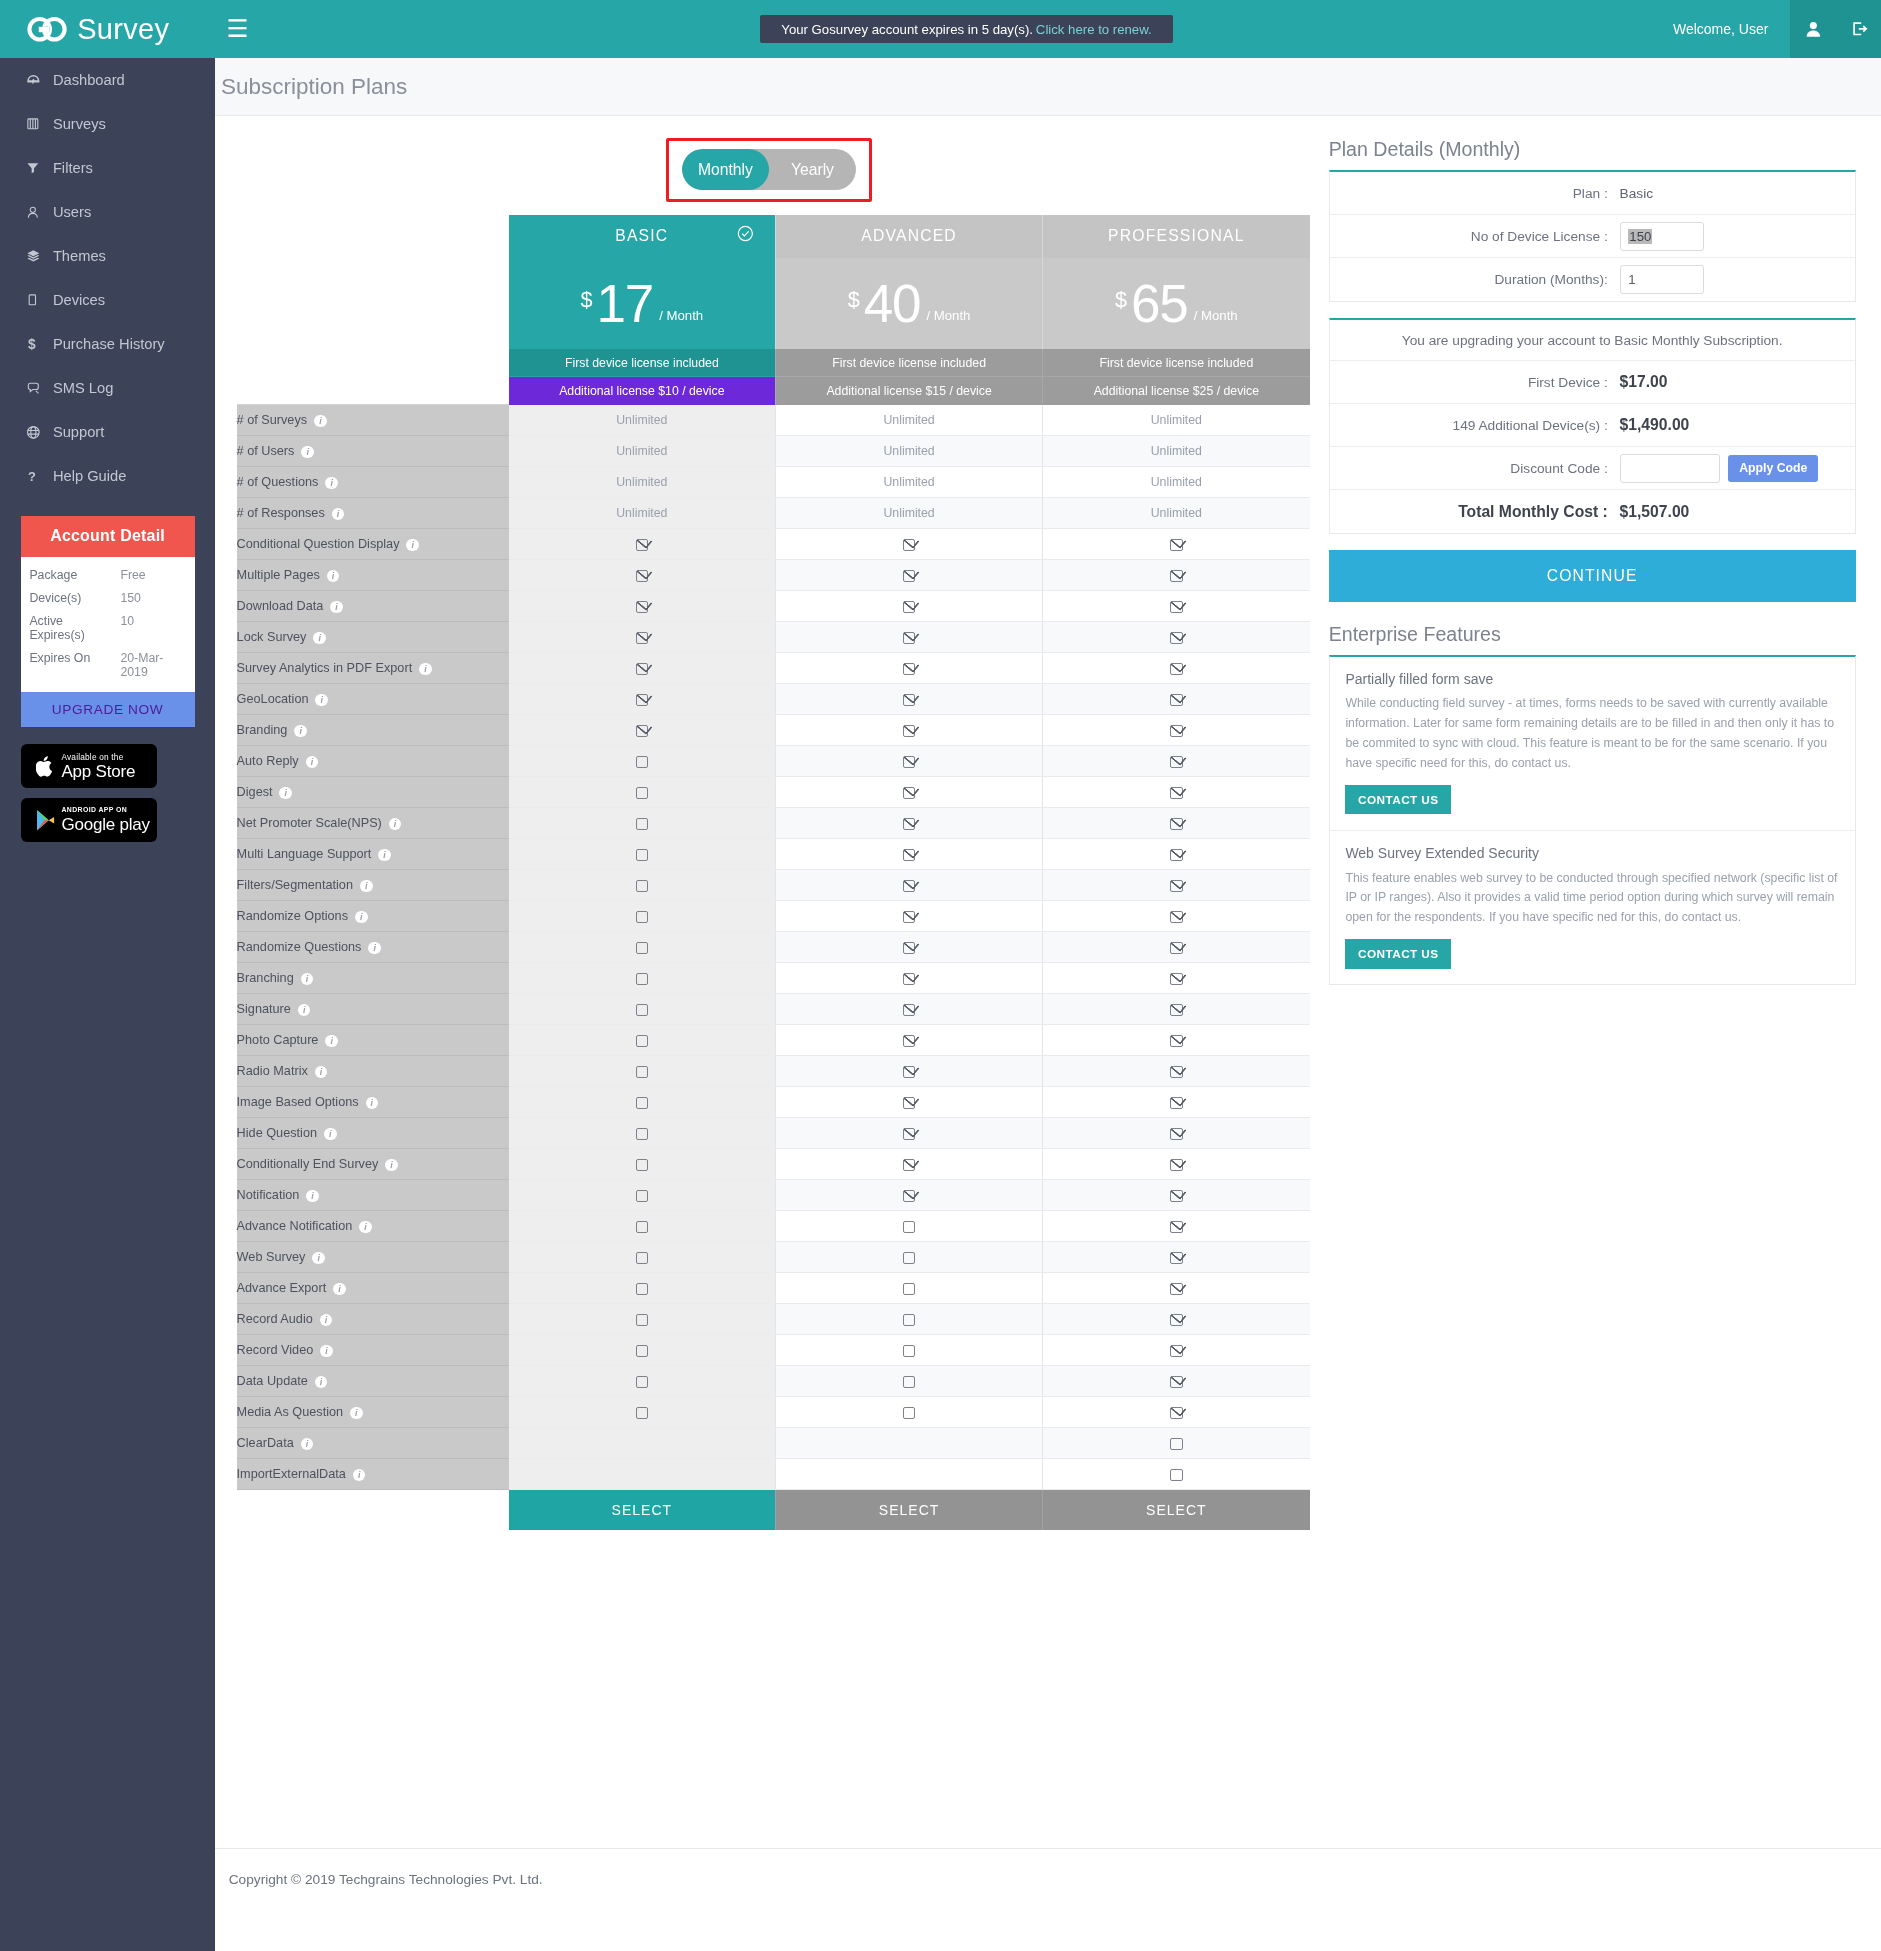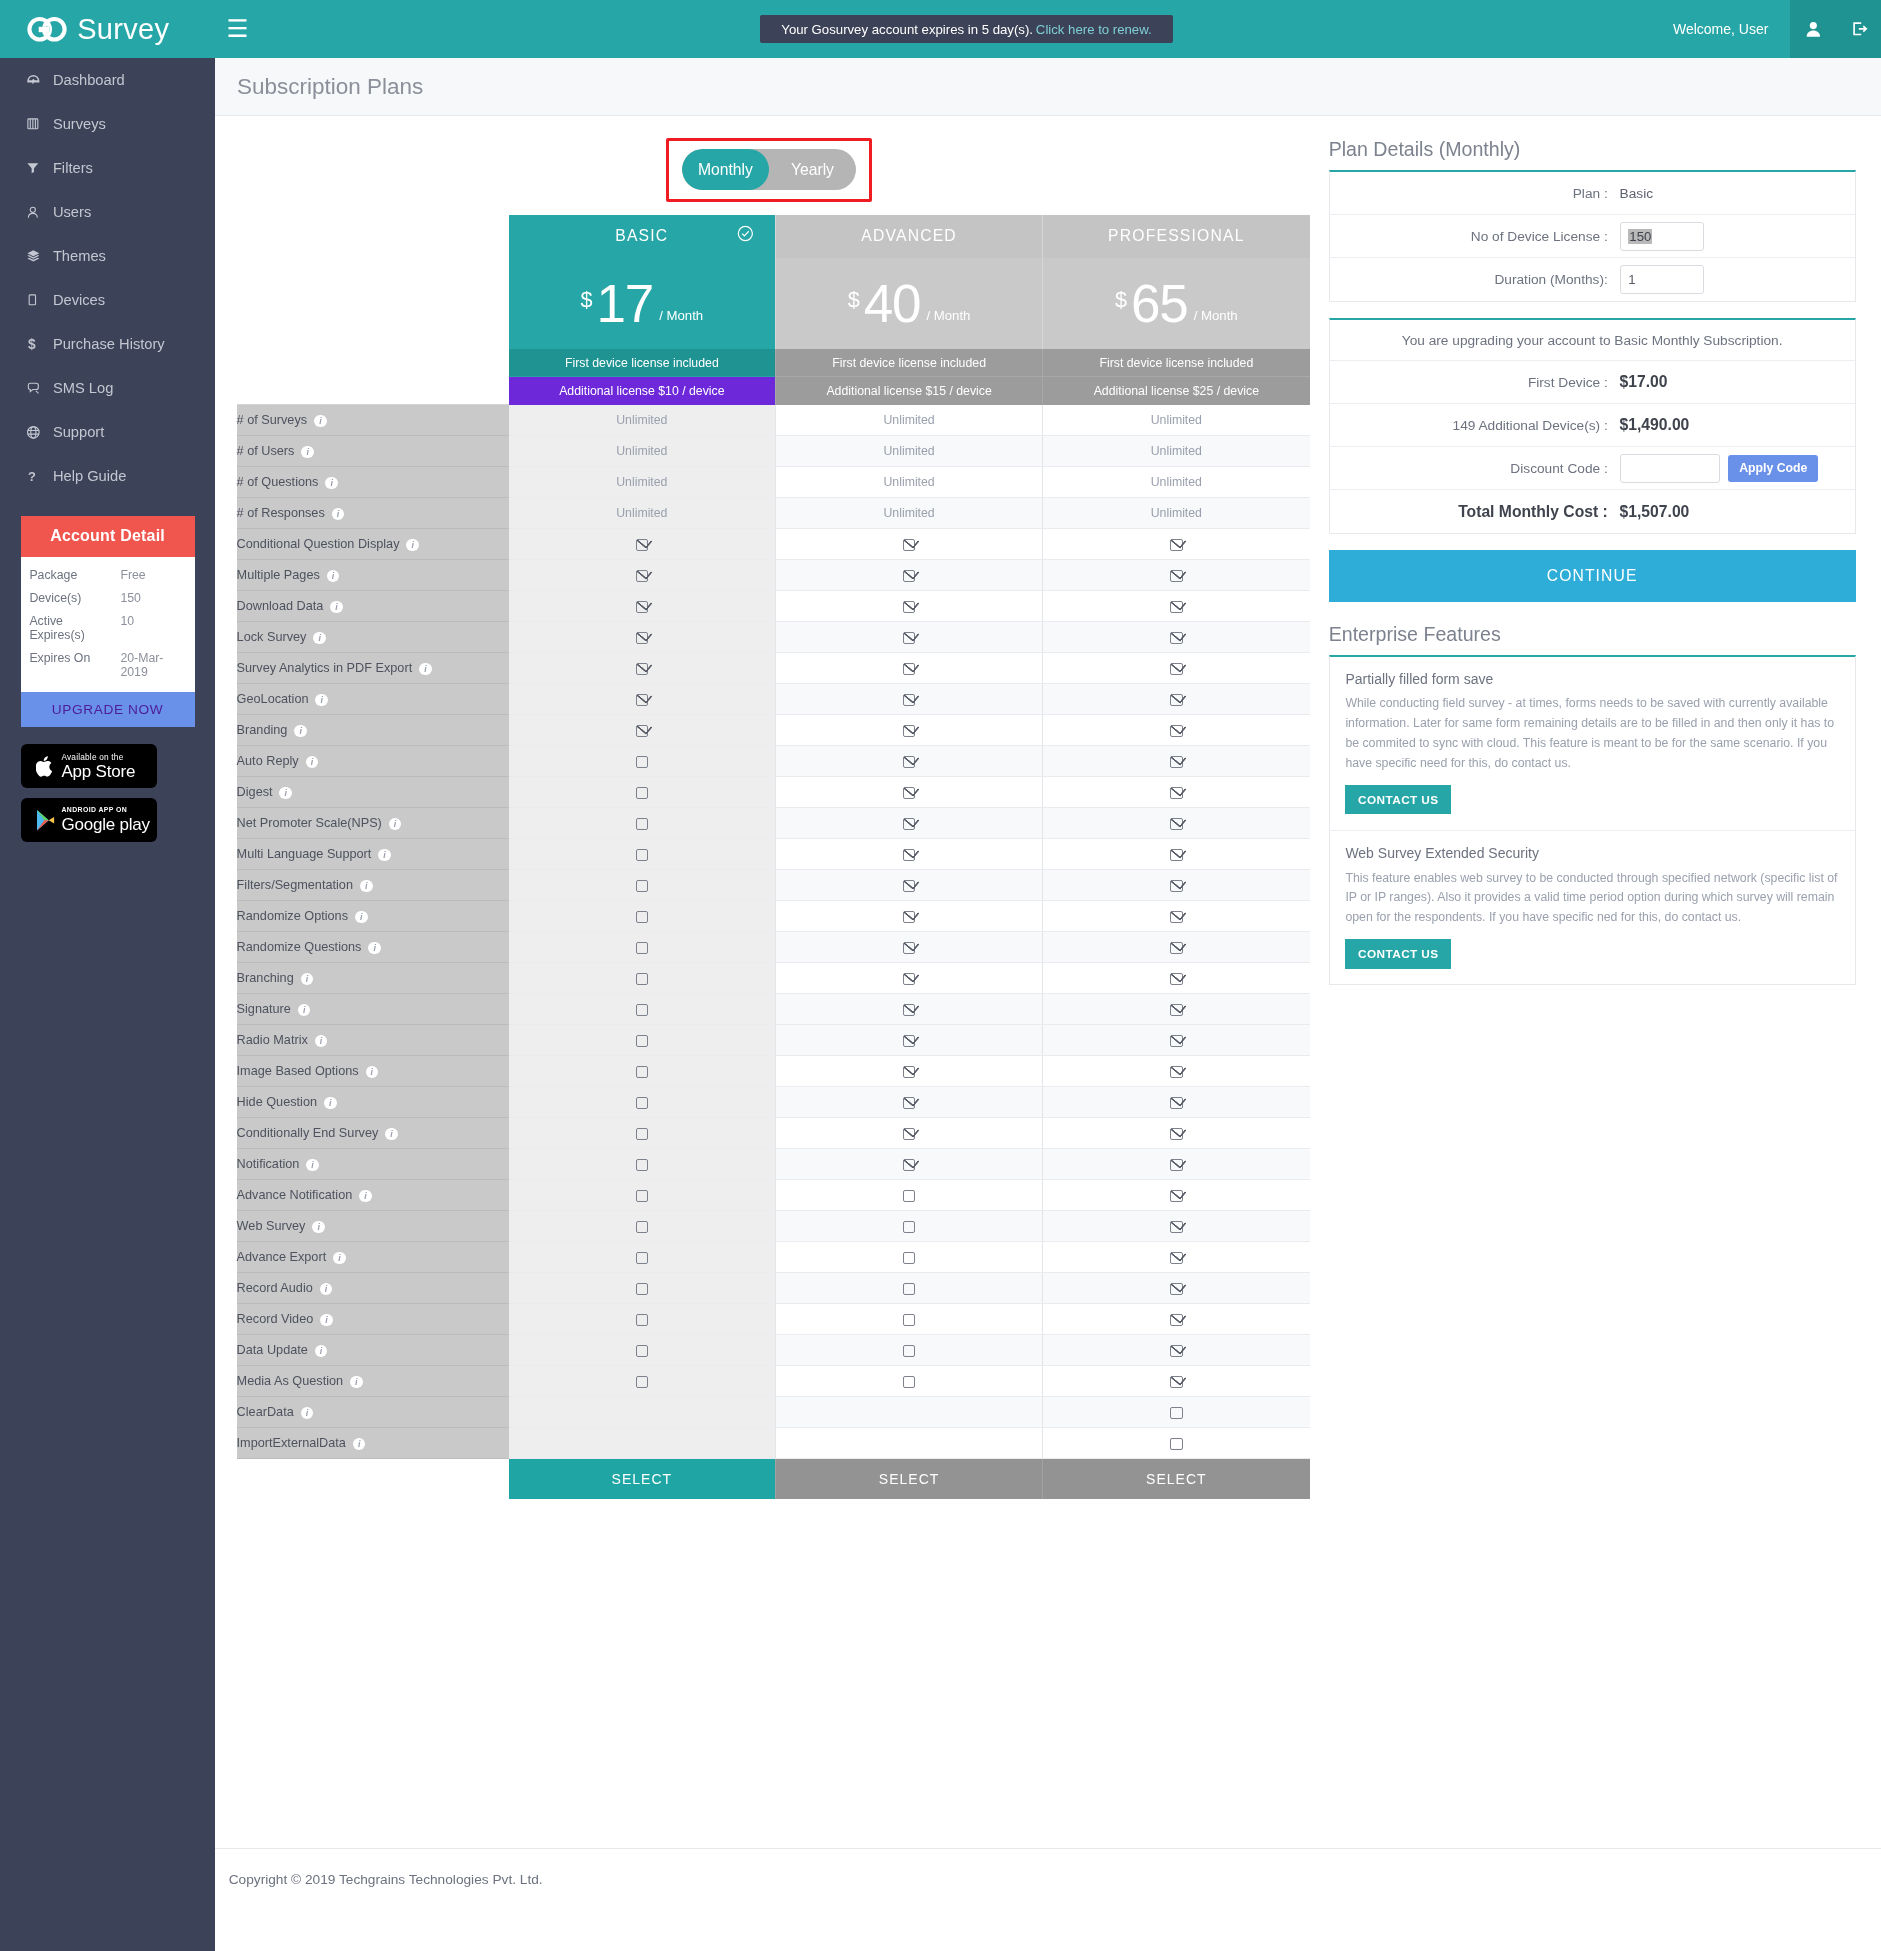--- a/index.html
+++ b/index.html
@@ -80,21 +80,21 @@
   .sb-glyph { flex:0 0 29px; display:flex; align-items:center; justify-content:center; }
   .sb-txt { display:flex; flex-direction:column; line-height:1; margin-left:2px; }
   .sb-small { color:#ffffff; font-size:8.3px; letter-spacing:0.2px; }
   .sb-big { color:#ffffff; font-size:17px; font-weight:500; margin-top:2px; letter-spacing:-0.2px;}
   .sb-small.caps { font-size:6.9px; font-weight:bold; letter-spacing:0.4px; }
 
   
   .main { position:absolute; top:58px; left:215px; width:1667px; }
   .page-head {
     height: 58px; background:#f7f8fa; border-bottom:1px solid #e6e8ec;
-    display:flex; align-items:center; padding-left:22px;
+    display:flex; align-items:center; padding-left:6px;
   }
   .page-title { color:#8a8f99; font-size:22.5px; font-weight:400; }
 
   .content { display:flex; padding: 0; background:#ffffff; }
   .left-col { width: 1100px; flex:0 0 1100px; padding: 21.6px 13.7px 0 21.6px; }
   .right-col { width: 568px; flex:0 0 568px; padding: 21.6px 27.4px 0 13.7px; }
 
   
   .toggle-holder { display:flex; justify-content:center; }
   .toggle-redbox {
@@ -595,20 +595,26 @@
               <td class="val-cell c0"><span class="cb"><i></i></span></td>
               <td class="val-cell c1"><span class="cb on"><i></i></span></td>
               <td class="val-cell c2"><span class="cb on"><i></i></span></td>
             </tr>
             <tr class="alt">
               <td class="feat-cell"><span>Signature</span><span class="i">i</span></td>
               <td class="val-cell c0"><span class="cb"><i></i></span></td>
               <td class="val-cell c1"><span class="cb on"><i></i></span></td>
               <td class="val-cell c2"><span class="cb on"><i></i></span></td>
             </tr>
+            <tr>
+              <td class="feat-cell"><span>Photo Capture</span><span class="i">i</span></td>
+              <td class="val-cell c0"><span class="cb"><i></i></span></td>
+              <td class="val-cell c1"><span class="cb on"><i></i></span></td>
+              <td class="val-cell c2"><span class="cb on"><i></i></span></td>
+            </tr>
             <tr class="alt">
               <td class="feat-cell"><span>Radio Matrix</span><span class="i">i</span></td>
               <td class="val-cell c0"><span class="cb"><i></i></span></td>
               <td class="val-cell c1"><span class="cb on"><i></i></span></td>
               <td class="val-cell c2"><span class="cb on"><i></i></span></td>
             </tr>
             <tr>
               <td class="feat-cell"><span>Image Based Options</span><span class="i">i</span></td>
               <td class="val-cell c0"><span class="cb"><i></i></span></td>
               <td class="val-cell c1"><span class="cb on"><i></i></span></td>

